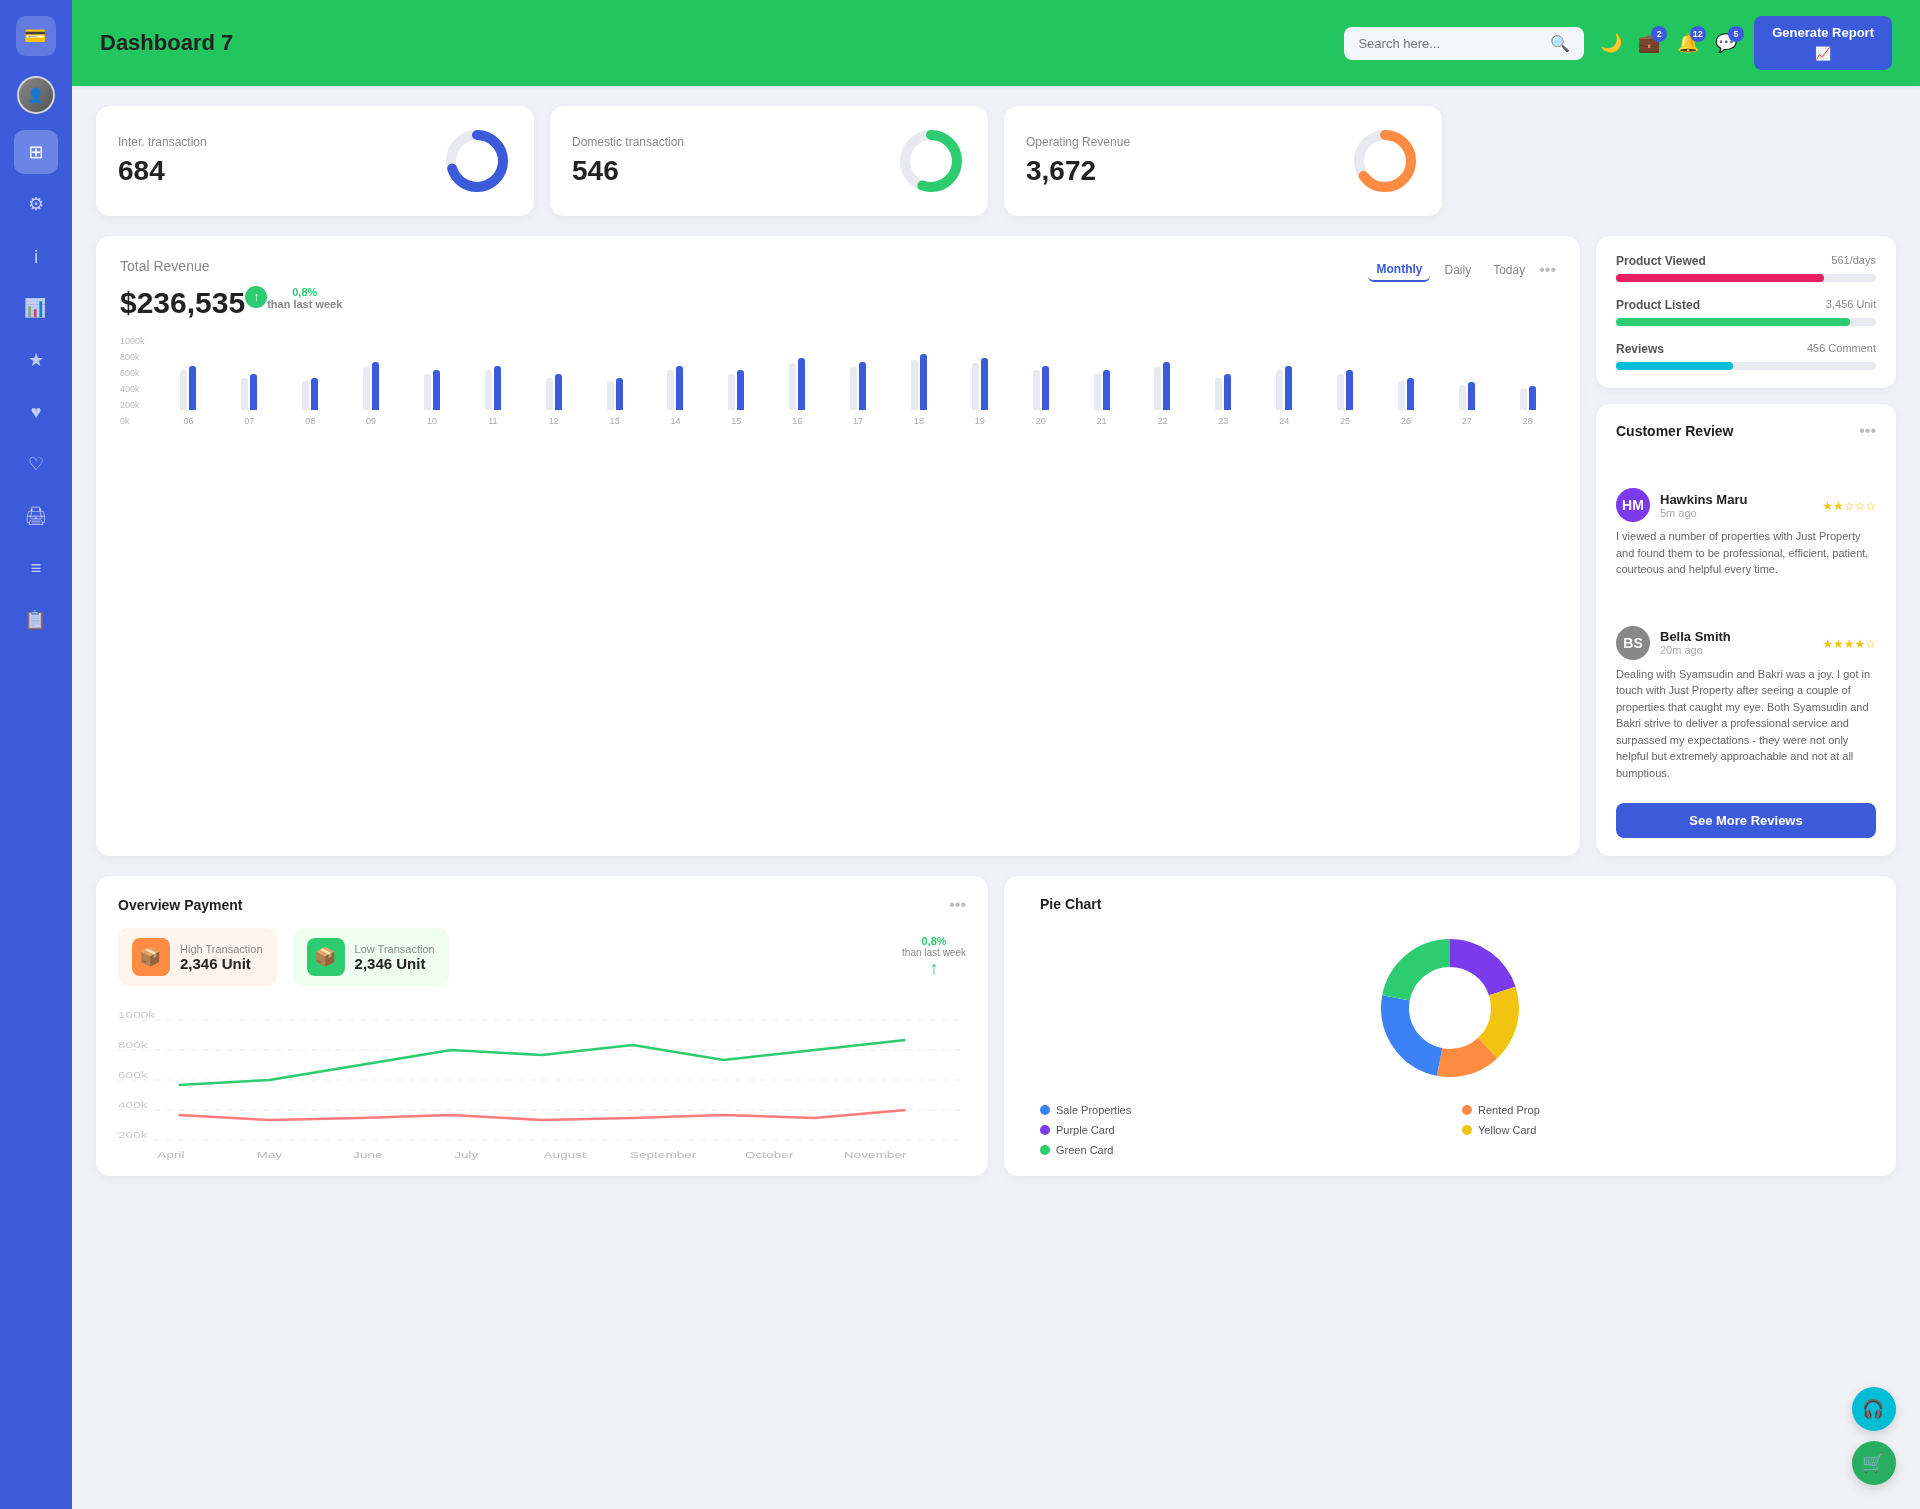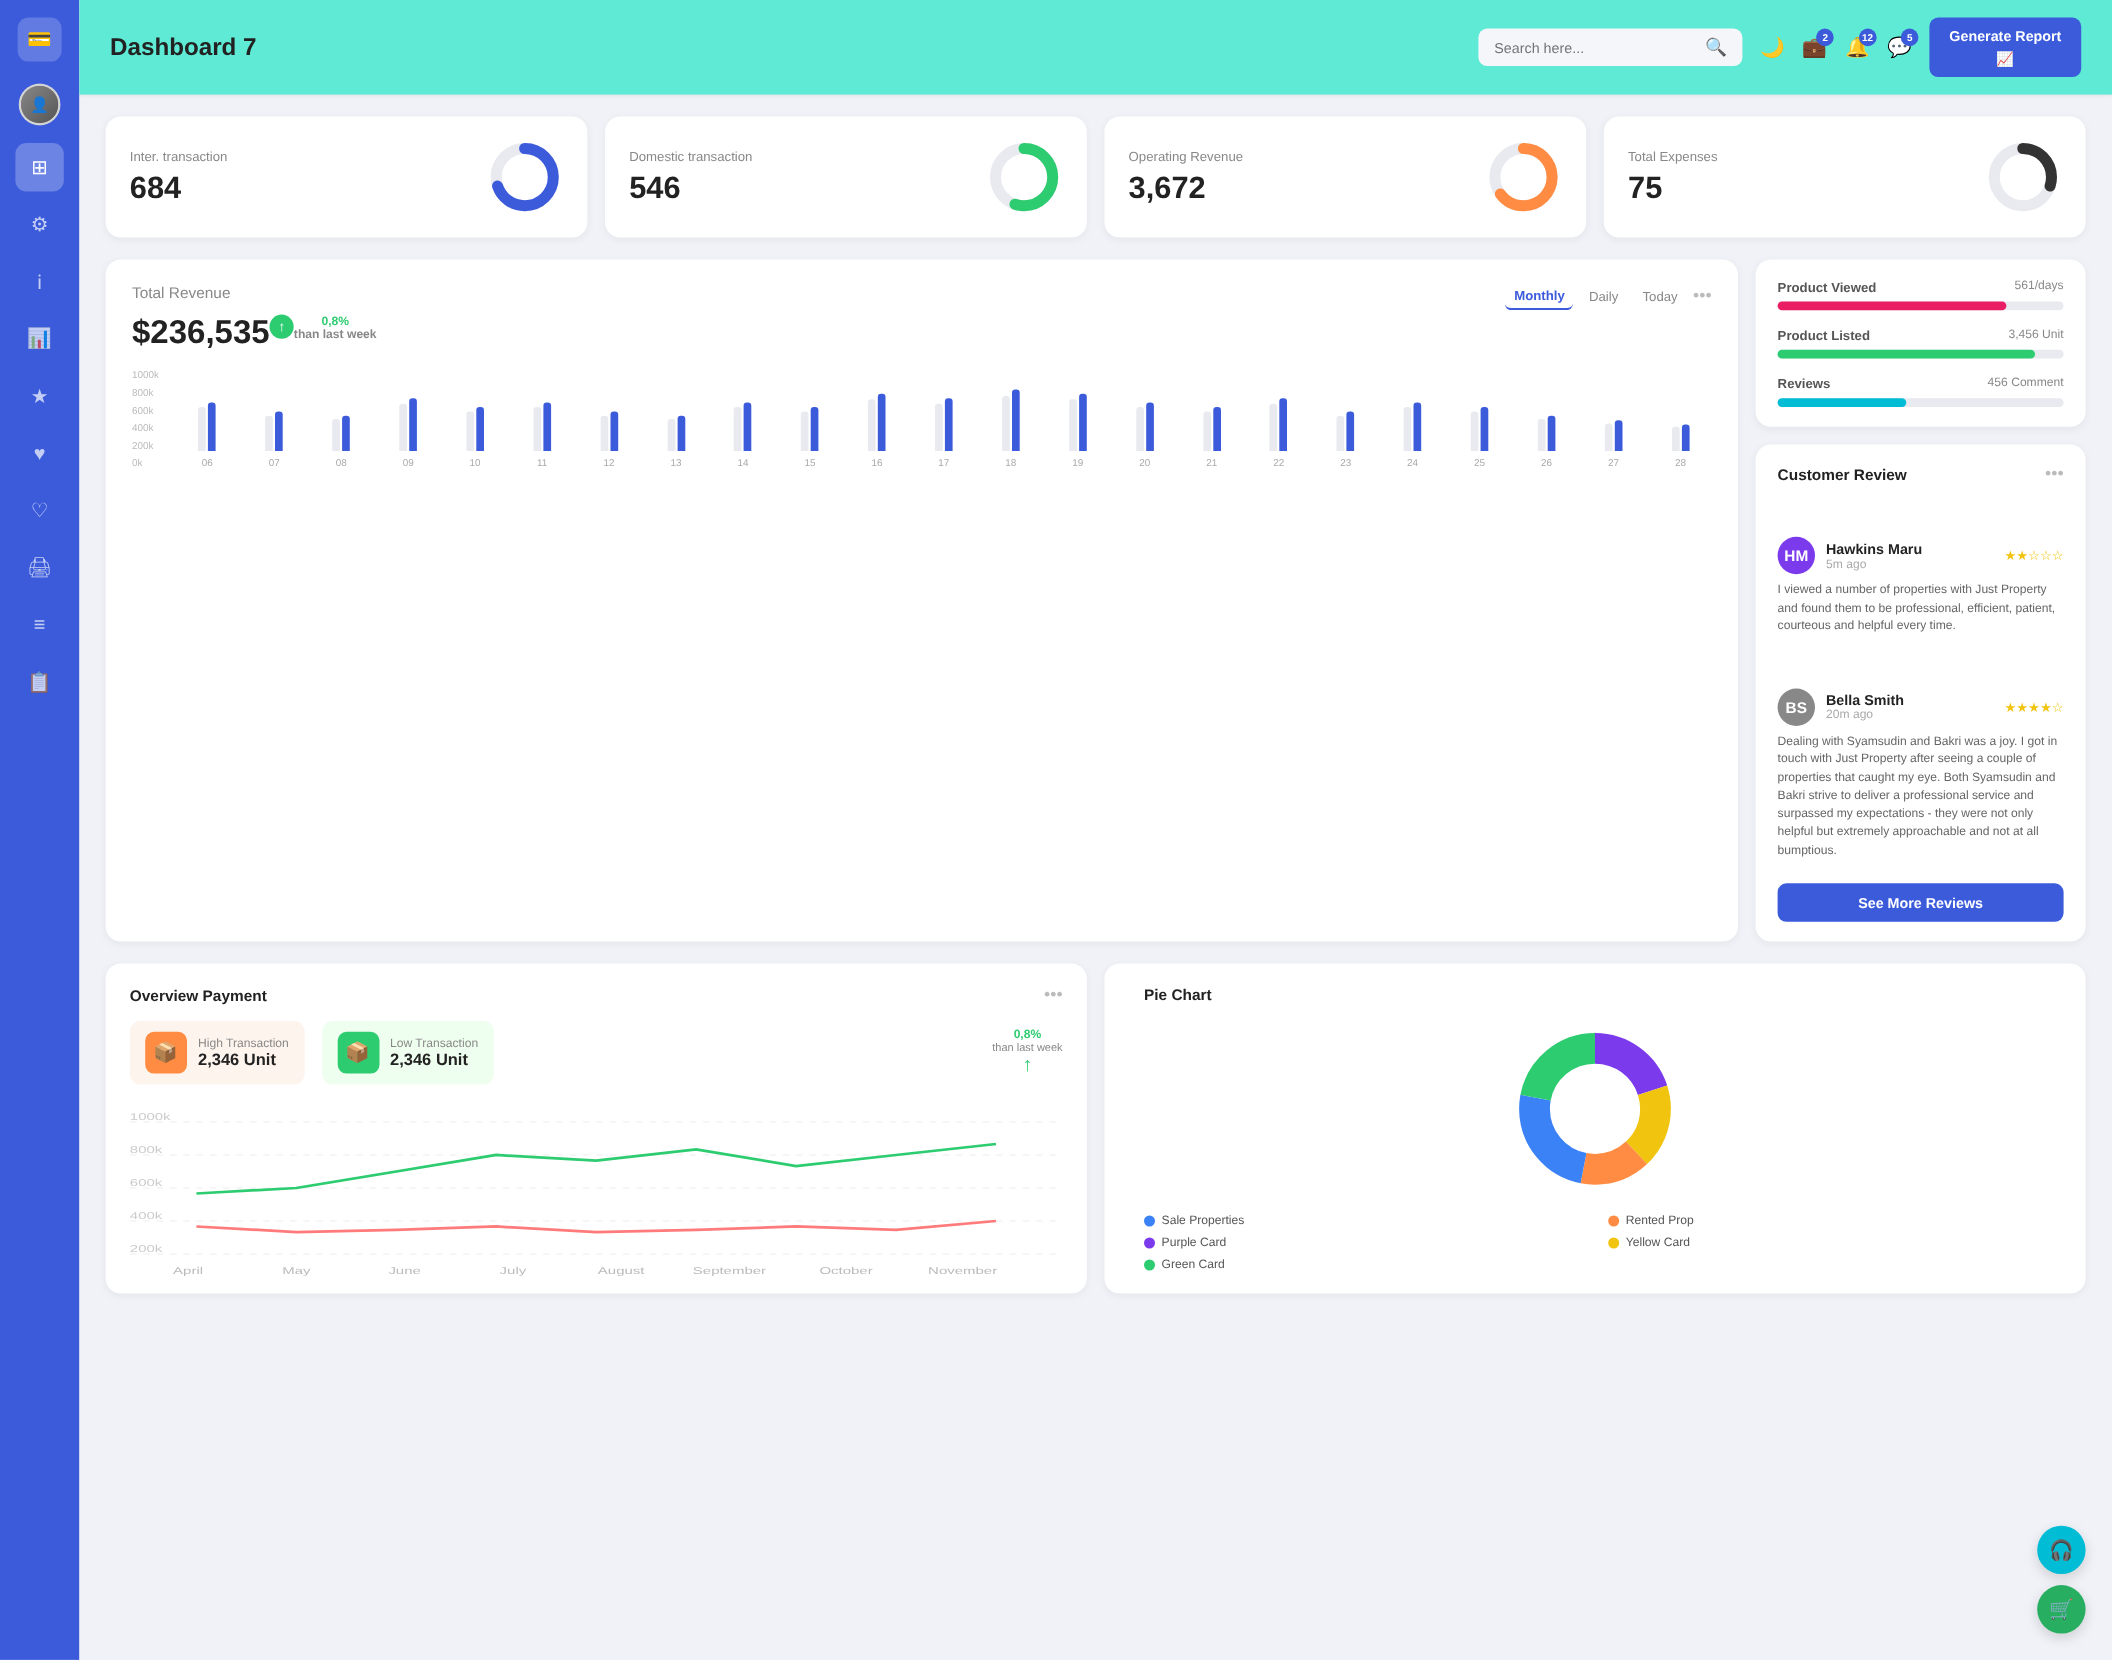--- a/index.html
+++ b/index.html
@@ -53,21 +53,21 @@
     .main {
       flex: 1;
       display: flex;
       flex-direction: column;
       overflow-y: auto;
       padding: 0;
     }
 
     
     .header {
-      background: #5eead4;
+      background: #22c55e;
       padding: 16px 28px;
       display: flex;
       align-items: center;
       gap: 16px;
       box-shadow: 0 1px 4px rgba(0,0,0,0.06);
       flex-shrink: 0;
     }
     .header-title {
       font-size: 22px;
       font-weight: 700;
@@ -508,30 +508,20 @@
         <div class="stat-card-info">
           <div class="stat-label">Operating Revenue</div>
           <div class="stat-value">3,672</div>
         </div>
         <svg class="donut-svg" viewBox="0 0 70 70">
           <circle cx="35" cy="35" r="26" fill="none" stroke="#e8eaf0" stroke-width="10"></circle>
           <circle cx="35" cy="35" r="26" fill="none" stroke="#ff8c42" stroke-width="10" stroke-dasharray="106 57" stroke-linecap="round" transform="rotate(-90 35 35)"></circle>
         </svg>
       </div>
 
-      <div class="stat-card">
-        <div class="stat-card-info">
-          <div class="stat-label">Total Expenses</div>
-          <div class="stat-value">75</div>
-        </div>
-        <svg class="donut-svg" viewBox="0 0 70 70">
-          <circle cx="35" cy="35" r="26" fill="none" stroke="#e8eaf0" stroke-width="10"></circle>
-          <circle cx="35" cy="35" r="26" fill="none" stroke="#333" stroke-width="10" stroke-dasharray="49 114" stroke-linecap="round" transform="rotate(-90 35 35)"></circle>
-        </svg>
-      </div>
     </div>
 
     <div class="content-row">
 
       <div class="revenue-card">
         <div class="revenue-header">
           <div class="revenue-title">Total Revenue</div>
           <div class="revenue-tabs">
             <div class="rev-tab active">Monthly</div>
             <div class="rev-tab">Daily</div>

